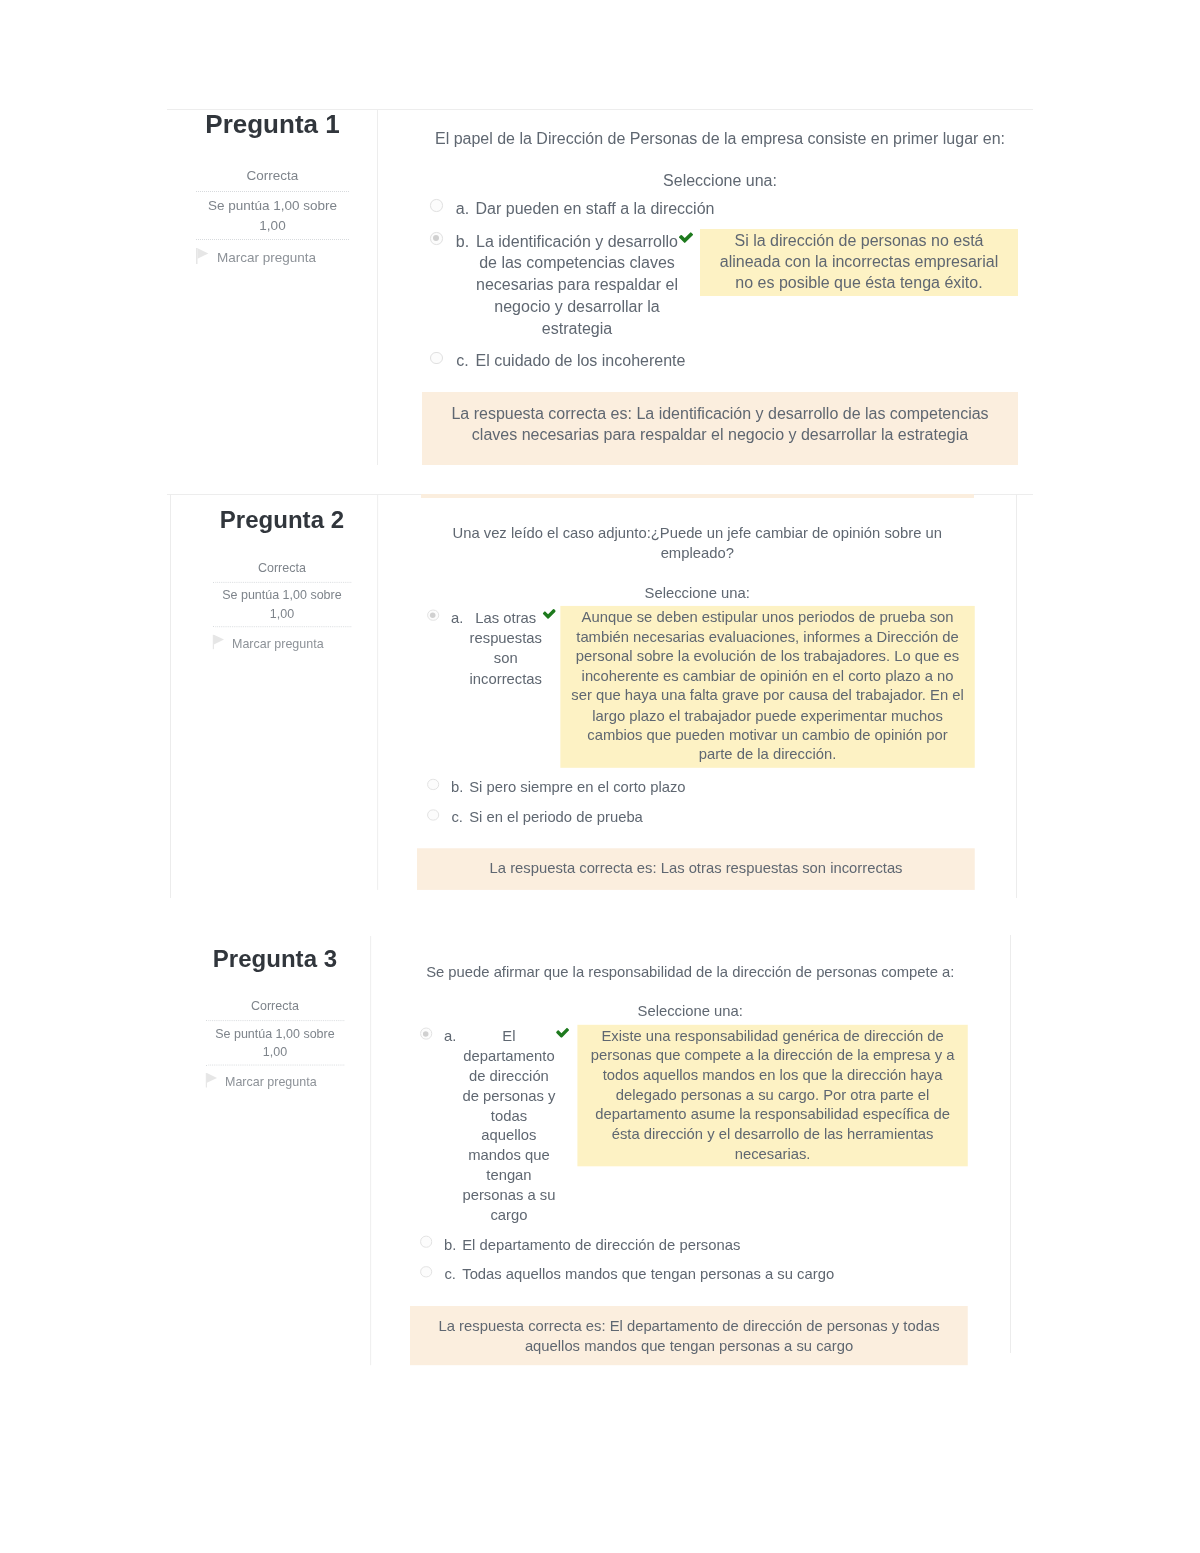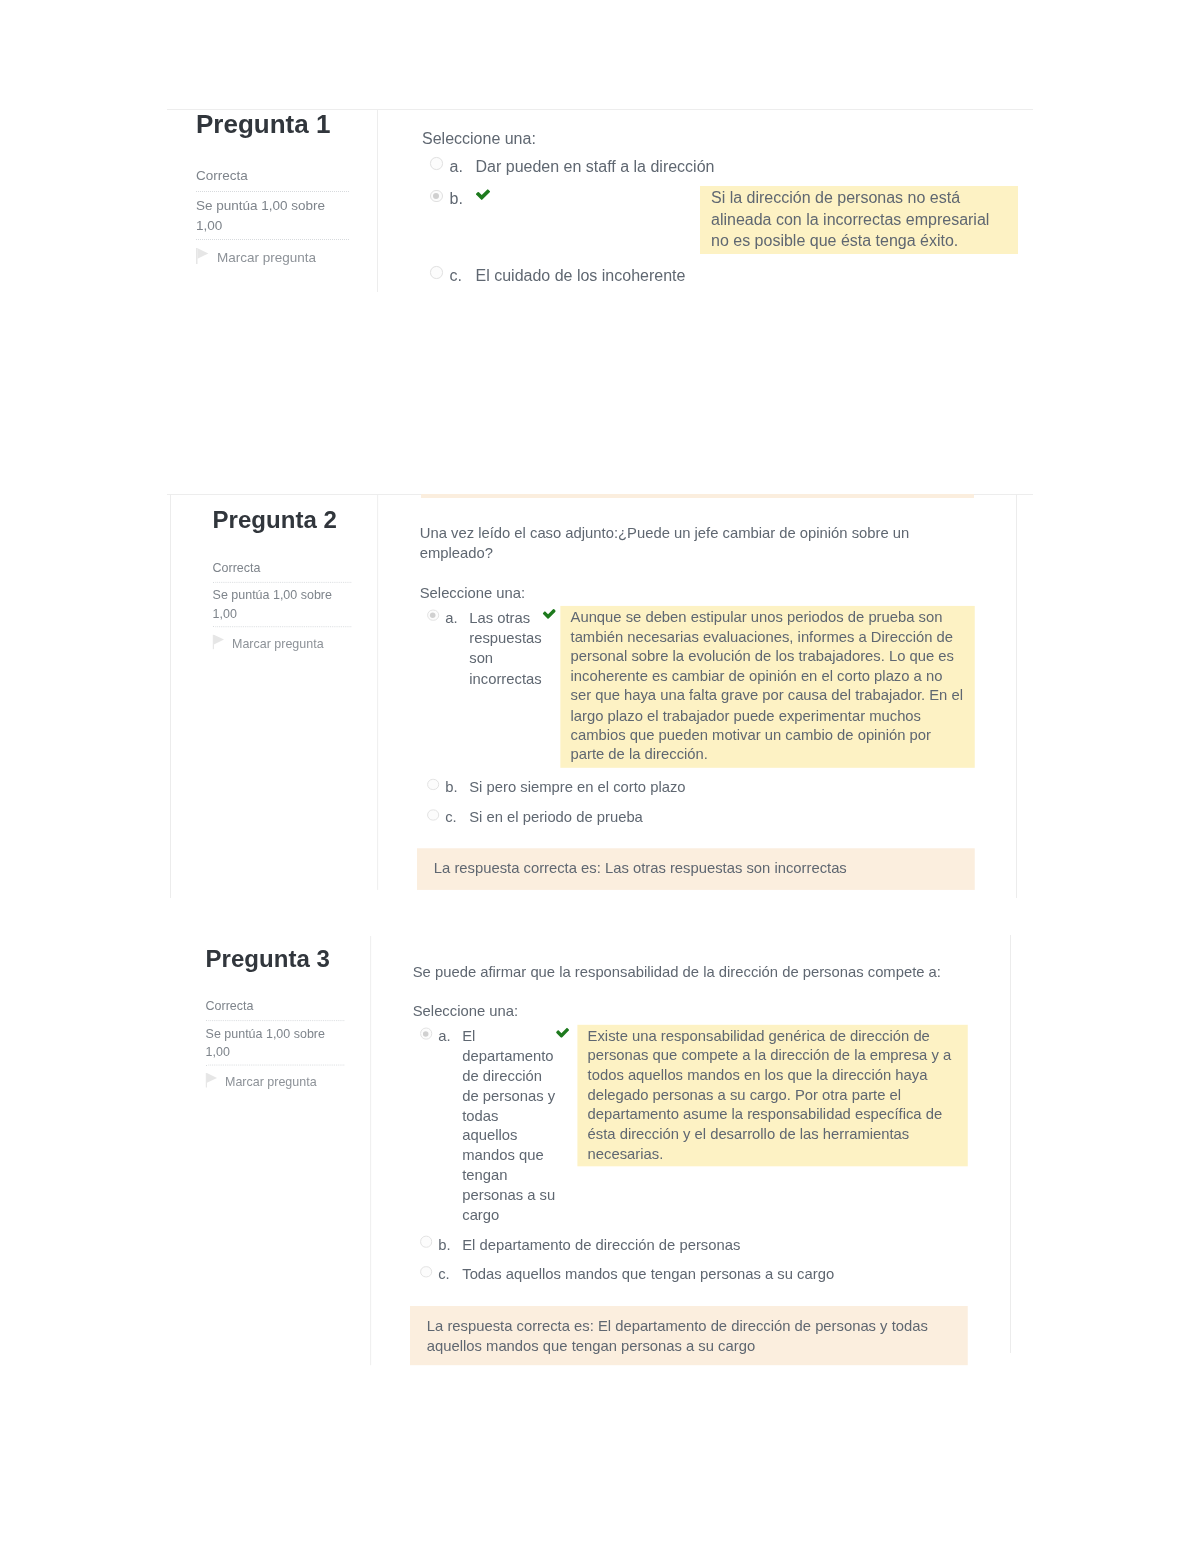--- a/index.html
+++ b/index.html
@@ -1,19 +1,19 @@
 <!DOCTYPE html>
 <html lang="es"><head>
 <meta charset="utf-8">
 <title>Revisión del intento</title>
 <style>
   html,body{margin:0;padding:0;}
   body{width:1200px;height:1553px;background:#ffffff;
        font-family:"Liberation Sans",sans-serif;}
-  .page{position:relative;width:1200px;height:1553px;overflow:hidden;background:#fff;}
+  .page{position:relative;width:1200px;height:1553px;overflow:hidden;background:#fff;text-align:center;}
 
   .qblock{position:absolute;box-sizing:border-box;background:transparent;}
   .qbody{display:flex;}
   .topline{position:absolute;height:1px;background:#ededed;}
   .vline{position:absolute;width:1px;background:#ececec;}
 
   .info{box-sizing:border-box;border-right:1px solid #ededed;
         padding:7px 28px 0 26px;}
   .content{box-sizing:border-box;padding:24px 0 0 44px;}
 
@@ -62,41 +62,44 @@
             <div class="dotted"></div>
             <div class="flagrow">
               <svg class="flagicon" viewBox="0 0 13 16">
                 <rect x="0" y="0" width="1.5" height="16" fill="#e6e6e6"></rect>
                 <path d="M1.5 0.2 L12.4 5.4 L1.5 10.7 Z" fill="#e6e6e6"></path>
               </svg>
               <span>Marcar pregunta</span>
             </div>
           </div>
           <div class="content" style="width:640px;padding-top:19px;padding-left:44px">
+            <div class="qtext">El papel de la Dirección de Personas de la empresa consiste en primer lugar en:</div>
             <div class="prompt">Seleccione una:</div>
             <div class="answers" style="line-height:21.8px">
               <div class="answer">
                 <span class="radio"></span>
                 <span class="anum">a.</span>
                 <span class="atxt">Dar pueden en staff a la dirección</span>
               </div>
               <div class="answer">
                 <span class="radio on"></span>
                 <span class="anum">b.</span>
+                <span class="atxt" style="width:203px">La identificación y desarrollo de las competencias claves necesarias para respaldar el negocio y desarrollar la estrategia</span>
                 <span class="check"><svg viewBox="0 0 14 11" width="14" height="11">
                     <path d="M5.05 10.62 L0.28 5.86 a0.92 0.92 0 0 1 0 -1.32 L1.6 3.22 a0.92 0.92 0 0 1 1.32 0 L5.71 6.0 L11.08 0.64 a0.92 0.92 0 0 1 1.32 0 L13.72 1.96 a0.92 0.92 0 0 1 0 1.32 L6.37 10.62 a0.92 0.92 0 0 1 -1.32 0 Z" fill="#1e7a1e"></path>
                   </svg></span>
                 <span class="sfb" style="width:318px">Si la dirección de personas no está alineada con la incorrectas empresarial no es posible que ésta tenga éxito.</span>
               </div>
               <div class="answer">
                 <span class="radio"></span>
                 <span class="anum">c.</span>
                 <span class="atxt">El cuidado de los incoherente</span>
               </div>
             </div>
+            <div class="fb" style="width:596px;margin-left:0px;padding-bottom:19px;margin-top:14px">La respuesta correcta es: La identificación y desarrollo de las competencias claves necesarias para respaldar el negocio y desarrollar la estrategia</div>
           </div>
         </div>
       </div>
       <div class="qblock" style="left:170px;top:494px;transform:scale(0.925);transform-origin:0 0;">
         <div class="qbody">
           <div class="info" style="padding-top:13px;width:225px;padding-left:46px">
             <h3 class="no">Pregunta 2</h3>
             <div class="state">Correcta</div>
             <div class="dotted"></div>
             <div class="grade">Se puntúa 1,00 sobre 1,00</div>

